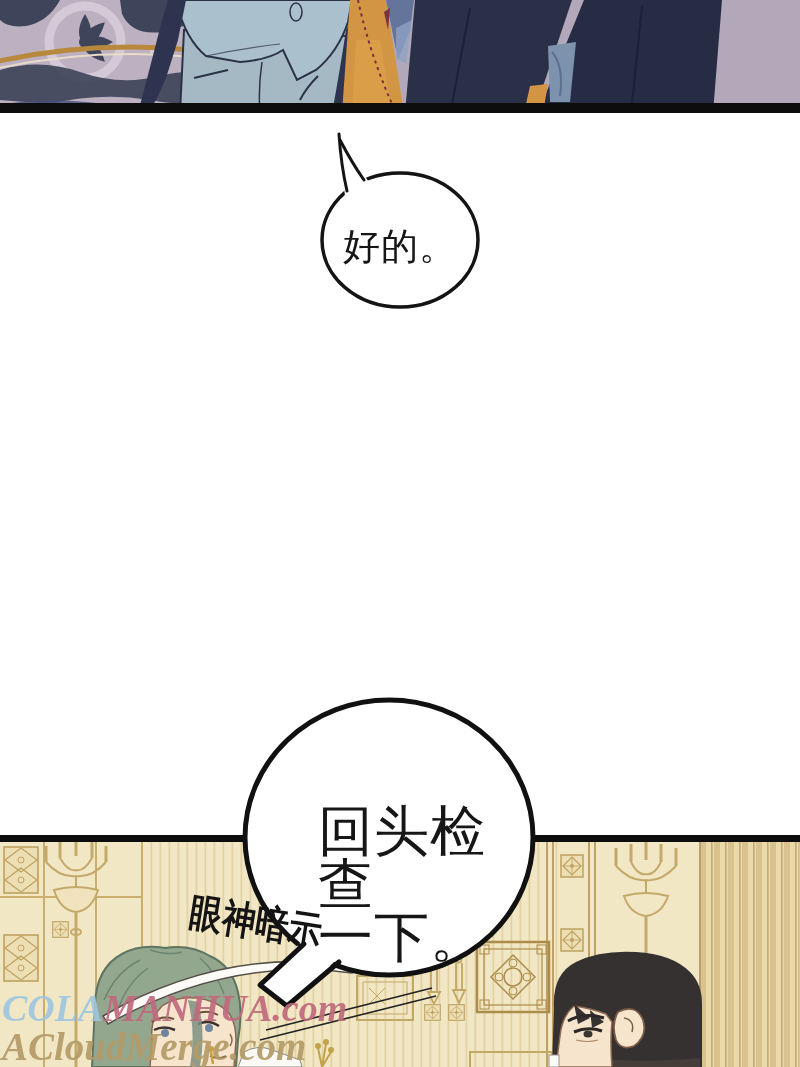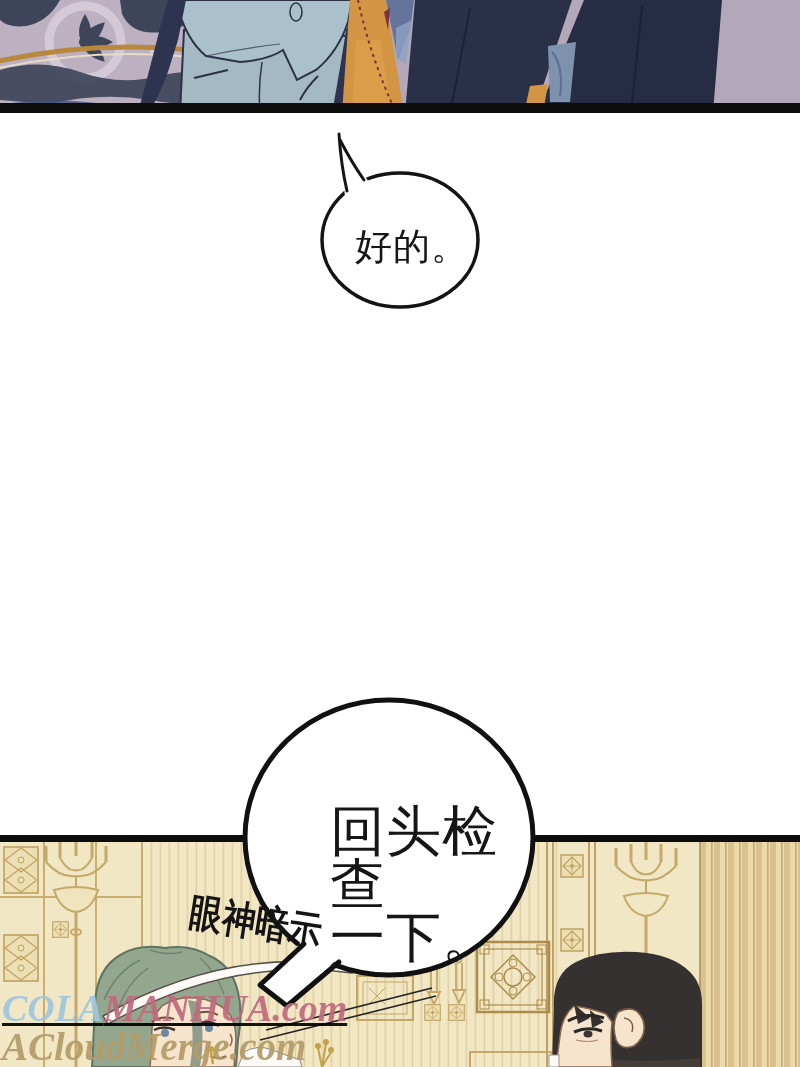--- a/index.html
+++ b/index.html
@@ -2,28 +2,28 @@
 <html><head>
 <meta charset="utf-8">
 <style>
   html,body{margin:0;padding:0;background:#ffffff;}
   #stage{position:relative;width:800px;height:1067px;overflow:hidden;background:#ffffff;
          font-family:"Liberation Sans","DejaVu Sans",sans-serif;}
   .abs{position:absolute;}
   #panel-top{left:0;top:0;width:800px;height:113px;}
   #panel-bottom{left:0;top:835px;width:800px;height:232px;}
   #bubble-layer{left:0;top:0;width:800px;height:1067px;pointer-events:none;}
-  .bubble-text{color:#161616;margin-left:12px;}
+  .bubble-text{color:#161616;}
   #ok-text{left:322px;top:222px;width:156px;text-align:center;font-size:37px;letter-spacing:1px;}
   #check-text{left:318px;top:805px;width:200px;font-size:55px;line-height:53px;letter-spacing:1px;}
   #sfx-label{left:194px;top:886px;font-size:35px;font-weight:800;color:#141414;
              transform:rotate(9deg) scale(.95,1.12);transform-origin:left top;white-space:nowrap;}
   .wm{font-family:"Liberation Serif","DejaVu Serif",serif;font-style:italic;font-weight:bold;
       white-space:nowrap;opacity:.92;}
-  #wm1{left:2px;top:986px;font-size:38px;text-decoration:underline;}
+  #wm1{left:2px;top:986px;font-size:38px;}
   #wm1 .cola{color:#9fc6e0;}
   #wm1 .manhua{color:#c06a7d;}
   #wm2{left:2px;top:1024px;font-size:39px;color:#b49b68;}
 </style>
 </head>
 <body>
 
 <div id="stage">
 
   <div id="panel-top" class="abs">

